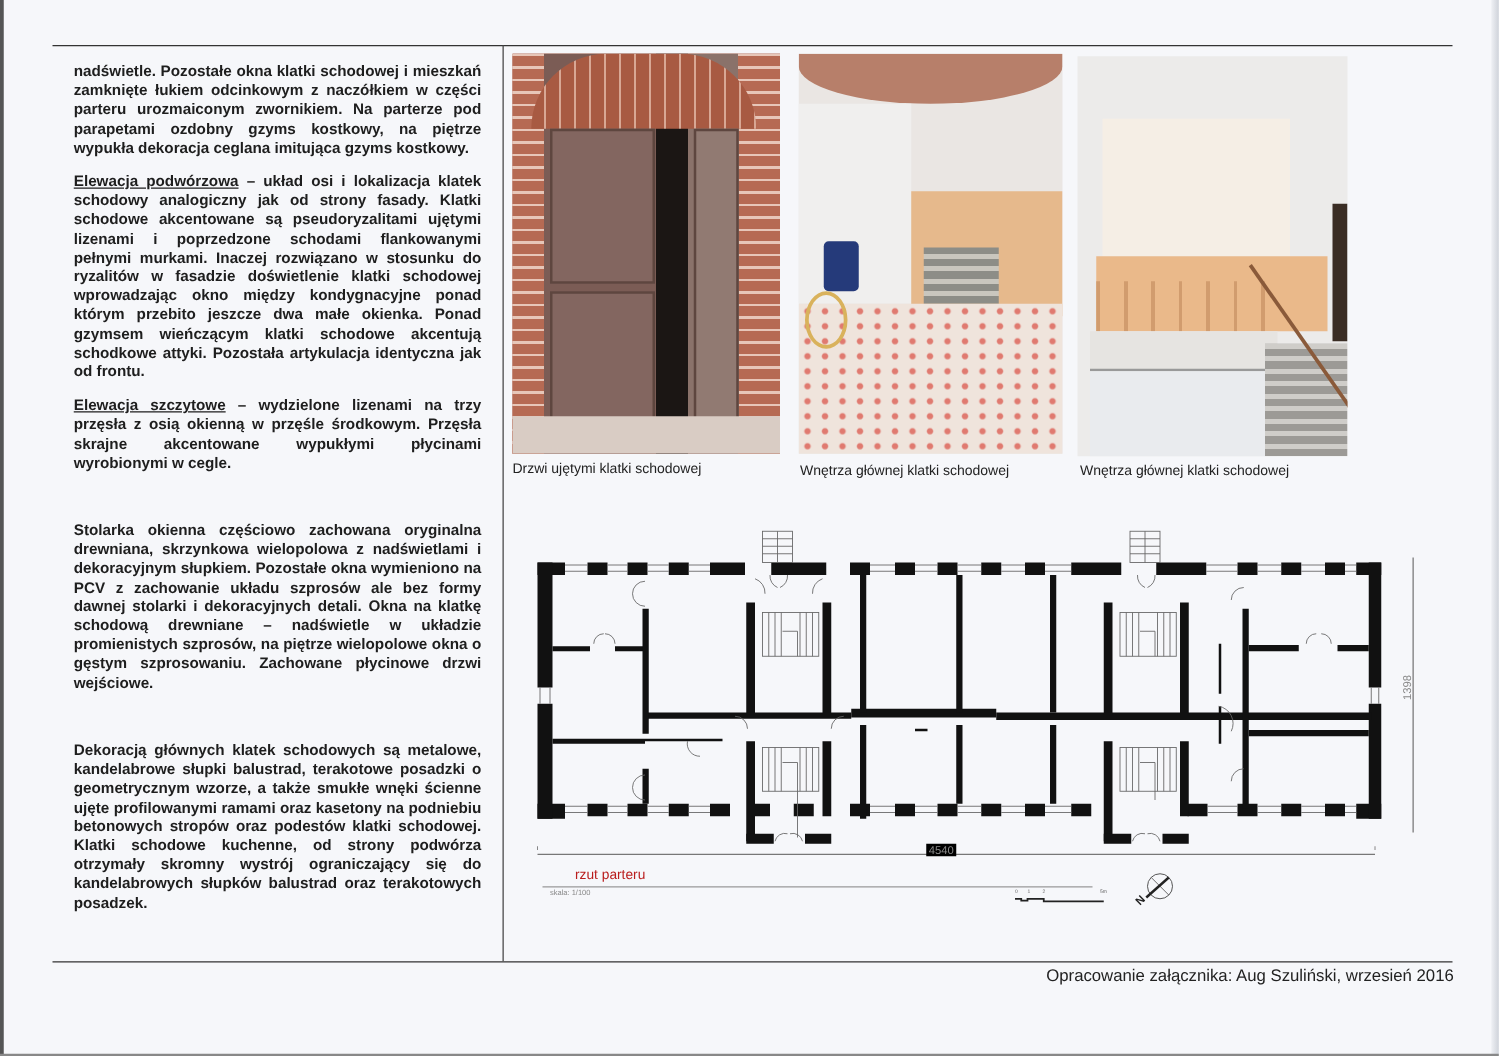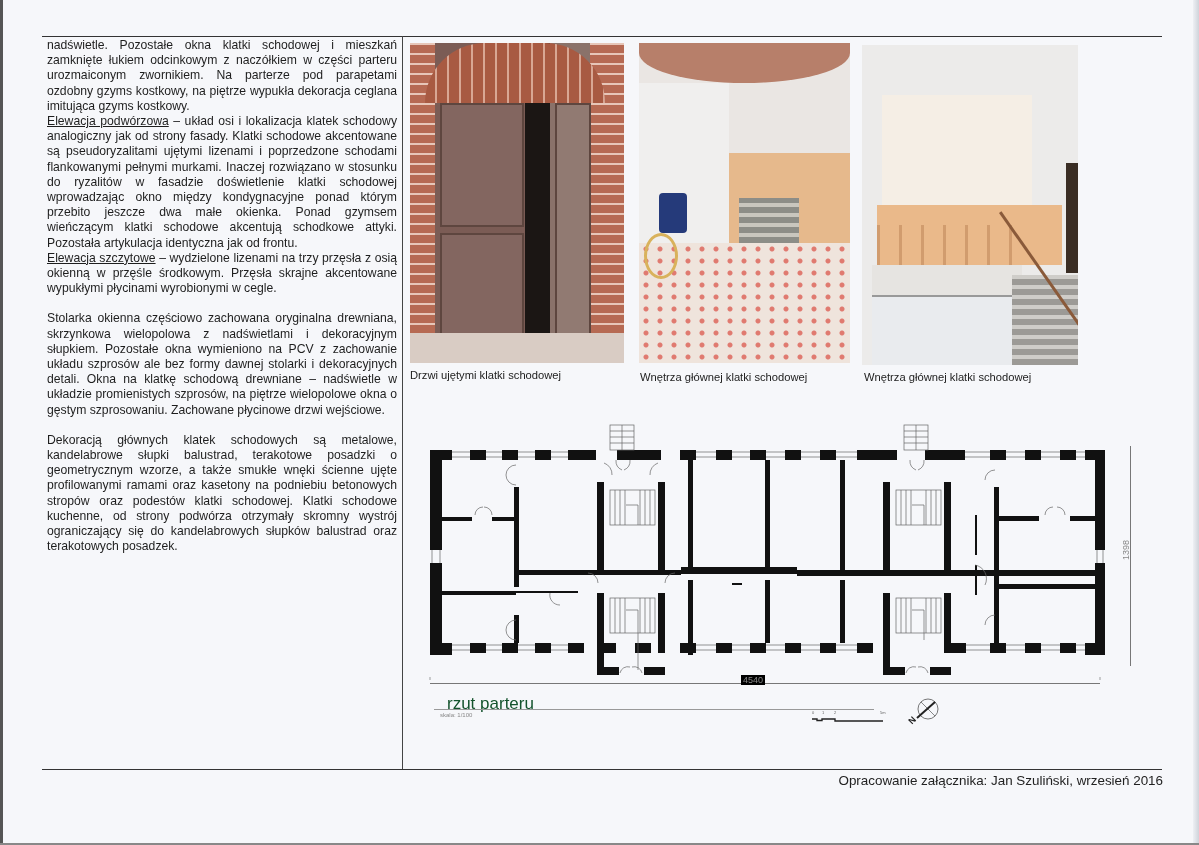--- a/index.html
+++ b/index.html
@@ -14,21 +14,21 @@
     .page-edge-right { position:absolute; right:0; top:0; width:6px; height:845px; background:linear-gradient(90deg,#eef0f4,#cfd3da); }
 
     .rule-top { position:absolute; left:42px; top:36px; width:1120px; height:1px; background:#333; }
     .rule-bottom { position:absolute; left:42px; top:769px; width:1120px; height:1px; background:#333; }
     .col-divider { position:absolute; left:402px; top:36px; width:1px; height:733px; background:#444; }
 
     .text-col {
       position:absolute; left:47px; top:38px; width:350px;
       font-size:12.2px; line-height:15.2px; text-align:justify;
     }
-    .text-col p { margin:0; }
+    .text-col p { margin:12px;font-weight:bold; }
     .text-col .u { text-decoration:underline; }
     .text-col h3 { font-size:12.4px; font-weight:bold; margin:0; line-height:15.2px; }
     .spacer { height:15px; }
 
     .photo { position:absolute; overflow:hidden; }
     .photo-door {
       left:410px; top:43px; width:214px; height:320px;
       background:
         linear-gradient(90deg, transparent 0 25px, #7b5c55 25px 115px, #1b1614 115px 140px, #8a726a 140px 180px, transparent 180px),
         repeating-linear-gradient(0deg, #b66a53 0 8px, #e7c6b8 8px 10px),
@@ -68,21 +68,21 @@
     .photo-stair .balust { position:absolute; left:15px; top:180px; width:150px; height:40px; background:repeating-linear-gradient(90deg,#d19c6e 0 3px,transparent 3px 22px); }
     .photo-stair .slab { position:absolute; left:10px; top:220px; width:150px; height:30px; background:#e6e4e1; border-bottom:2px solid #999; }
     .photo-stair .lower { position:absolute; left:10px; top:252px; width:150px; height:68px; background:#e9ebee; }
     .photo-stair .handrail { position:absolute; left:137px; top:168px; width:3px; height:170px; background:#8a5a3a; transform:rotate(-35deg); transform-origin:top left; }
     .photo-stair .steps { position:absolute; left:150px; top:230px; width:66px; height:90px; background:repeating-linear-gradient(0deg,#9c9a96 0 6px,#cfcdc9 6px 10px); }
     .photo-stair .door { position:absolute; right:0; top:118px; width:12px; height:110px; background:#3a2d24; }
 
     .caption { position:absolute; font-size:11.2px; color:#222; white-space:nowrap; }
 
     .plan { position:absolute; left:420px; top:415px; }
-    .plan-title { position:absolute; left:447px; top:694px; font-size:17px; color:#14532d; }
+    .plan-title { position:absolute; left:460px; top:694px; font-size:11px; color:#b91c1c; }
     .plan-title-rule { position:absolute; left:434px; top:709px; width:440px; height:1px; background:#999; }
     .plan-scale { position:absolute; left:440px; top:712px; font-size:6px; color:#888; }
     .dim-bottom { position:absolute; left:430px; top:683px; width:670px; height:1px; background:#777; }
     .dim-bottom-label { position:absolute; left:741px; top:675px; font-size:9px; color:#888; background:#000000; padding:0 2px; }
     .dim-right { position:absolute; left:1130px; top:446px; width:1px; height:220px; background:#777; }
     .dim-right-label { position:absolute; left:1116px; top:545px; font-size:9px; color:#888; transform:rotate(-90deg); transform-origin:center; }
 
     .footer { position:absolute; right:36px; top:773px; font-size:13.4px; color:#222; }
   </style>
 </head>
@@ -290,13 +290,13 @@
   <path d="M2 10 h5 v1.5 h5 v-1.5 h13 v2 h48" stroke="#222" stroke-width="1.4" fill="none"></path>
 </svg>
 
 <svg style="position:absolute;left:905px;top:697px;" width="36" height="28" viewBox="0 0 36 28">
   <circle cx="23" cy="12" r="10" stroke="#555" stroke-width="0.8" fill="none"></circle>
   <path d="M16 5 L30 19" stroke="#555" stroke-width="0.7"></path>
   <path d="M30 5 L12 21" stroke="#222" stroke-width="2"></path>
   <text x="3" y="26" font-family="Liberation Sans, sans-serif" font-size="9" font-weight="bold" fill="#222" transform="rotate(-45 7 22)">N</text>
 </svg>
 
-<div class="footer">Opracowanie załącznika: Jan Szuliński, wrzesień 2016</div>
+<div class="footer">Opracowanie załącznika: Aug Szuliński, wrzesień 2016</div>
 
 </body></html>

